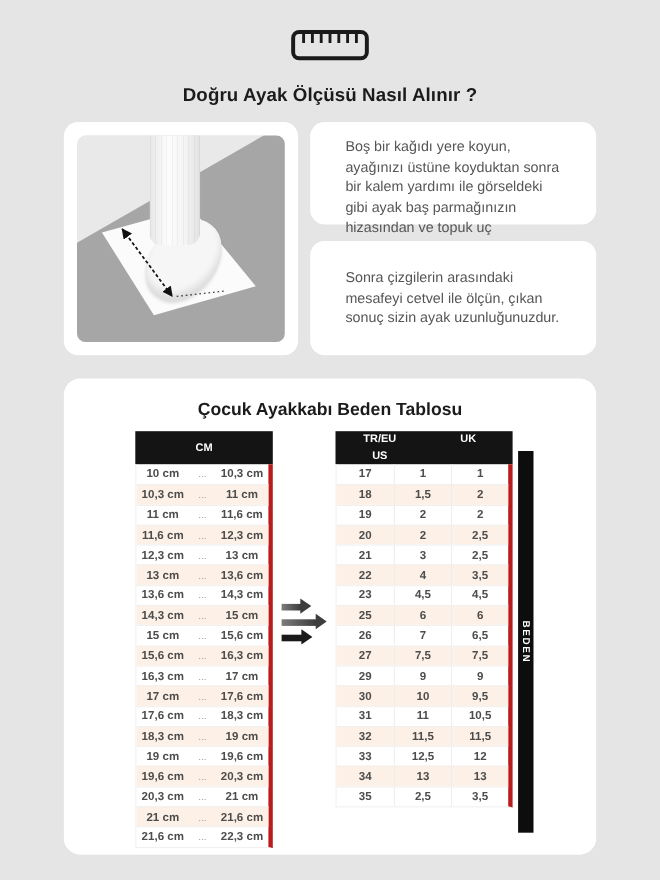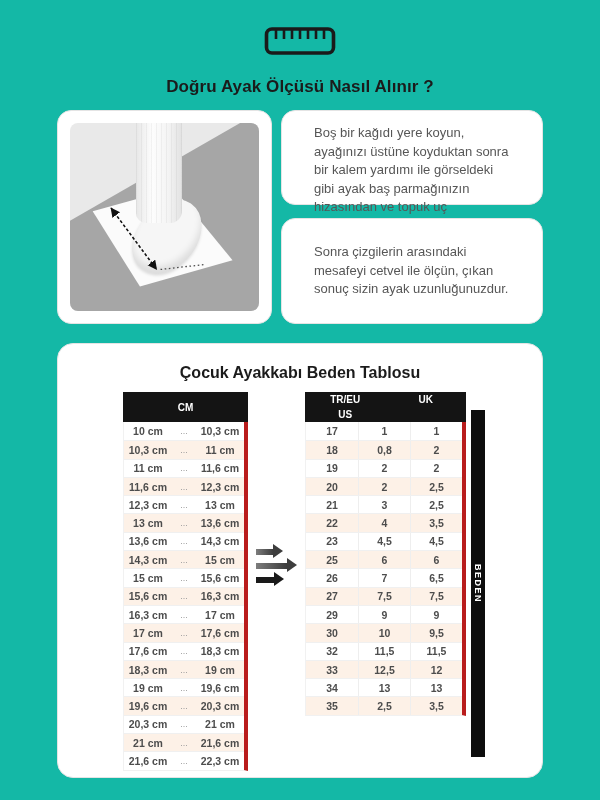--- a/index.html
+++ b/index.html
@@ -1,18 +1,18 @@
 <!DOCTYPE html>
 <html><head>
 <meta charset="utf-8">
 <style>
   * { margin:0; padding:0; box-sizing:border-box; }
   html,body { background:#fff; }
   body { font-family:"Liberation Sans", sans-serif; }
-  .page { position:relative; width:600px; height:800px; background:#14b8a6; overflow:hidden; margin:0 auto; }
+  .page { position:relative; width:600px; height:800px; background:#e5e5e5; overflow:hidden; margin:0 auto; }
 
   
   .ruler-wrap { position:absolute; top:26px; left:0; width:100%; text-align:center; }
   .page-title { position:absolute; top:77px; left:0; width:100%; text-align:center;
                 font-size:17px; font-weight:700; color:#1b1b1b; letter-spacing:.1px; }
 
   
   .top-section { position:absolute; top:110px; left:57px; width:486px; display:flex; gap:9px; }
   .card { background:#fff; border:1px solid #e4e4e4; border-radius:14px; }
   .image-card { width:215px; height:214px; position:relative; flex:none; }
@@ -251,21 +251,21 @@
         <span>US</span>
       </div>
       <div class="t-body" id="sz-body">
           <div class="t-row">
             <div class="cell">17</div>
             <div class="cell">1</div>
             <div class="cell">1</div>
           </div>
           <div class="t-row">
             <div class="cell">18</div>
-            <div class="cell">0,8</div>
+            <div class="cell">1,5</div>
             <div class="cell">2</div>
           </div>
           <div class="t-row">
             <div class="cell">19</div>
             <div class="cell">2</div>
             <div class="cell">2</div>
           </div>
           <div class="t-row">
             <div class="cell">20</div>
             <div class="cell">2</div>
@@ -305,20 +305,25 @@
             <div class="cell">29</div>
             <div class="cell">9</div>
             <div class="cell">9</div>
           </div>
           <div class="t-row">
             <div class="cell">30</div>
             <div class="cell">10</div>
             <div class="cell">9,5</div>
           </div>
           <div class="t-row">
+            <div class="cell">31</div>
+            <div class="cell">11</div>
+            <div class="cell">10,5</div>
+          </div>
+          <div class="t-row">
             <div class="cell">32</div>
             <div class="cell">11,5</div>
             <div class="cell">11,5</div>
           </div>
           <div class="t-row">
             <div class="cell">33</div>
             <div class="cell">12,5</div>
             <div class="cell">12</div>
           </div>
           <div class="t-row">

